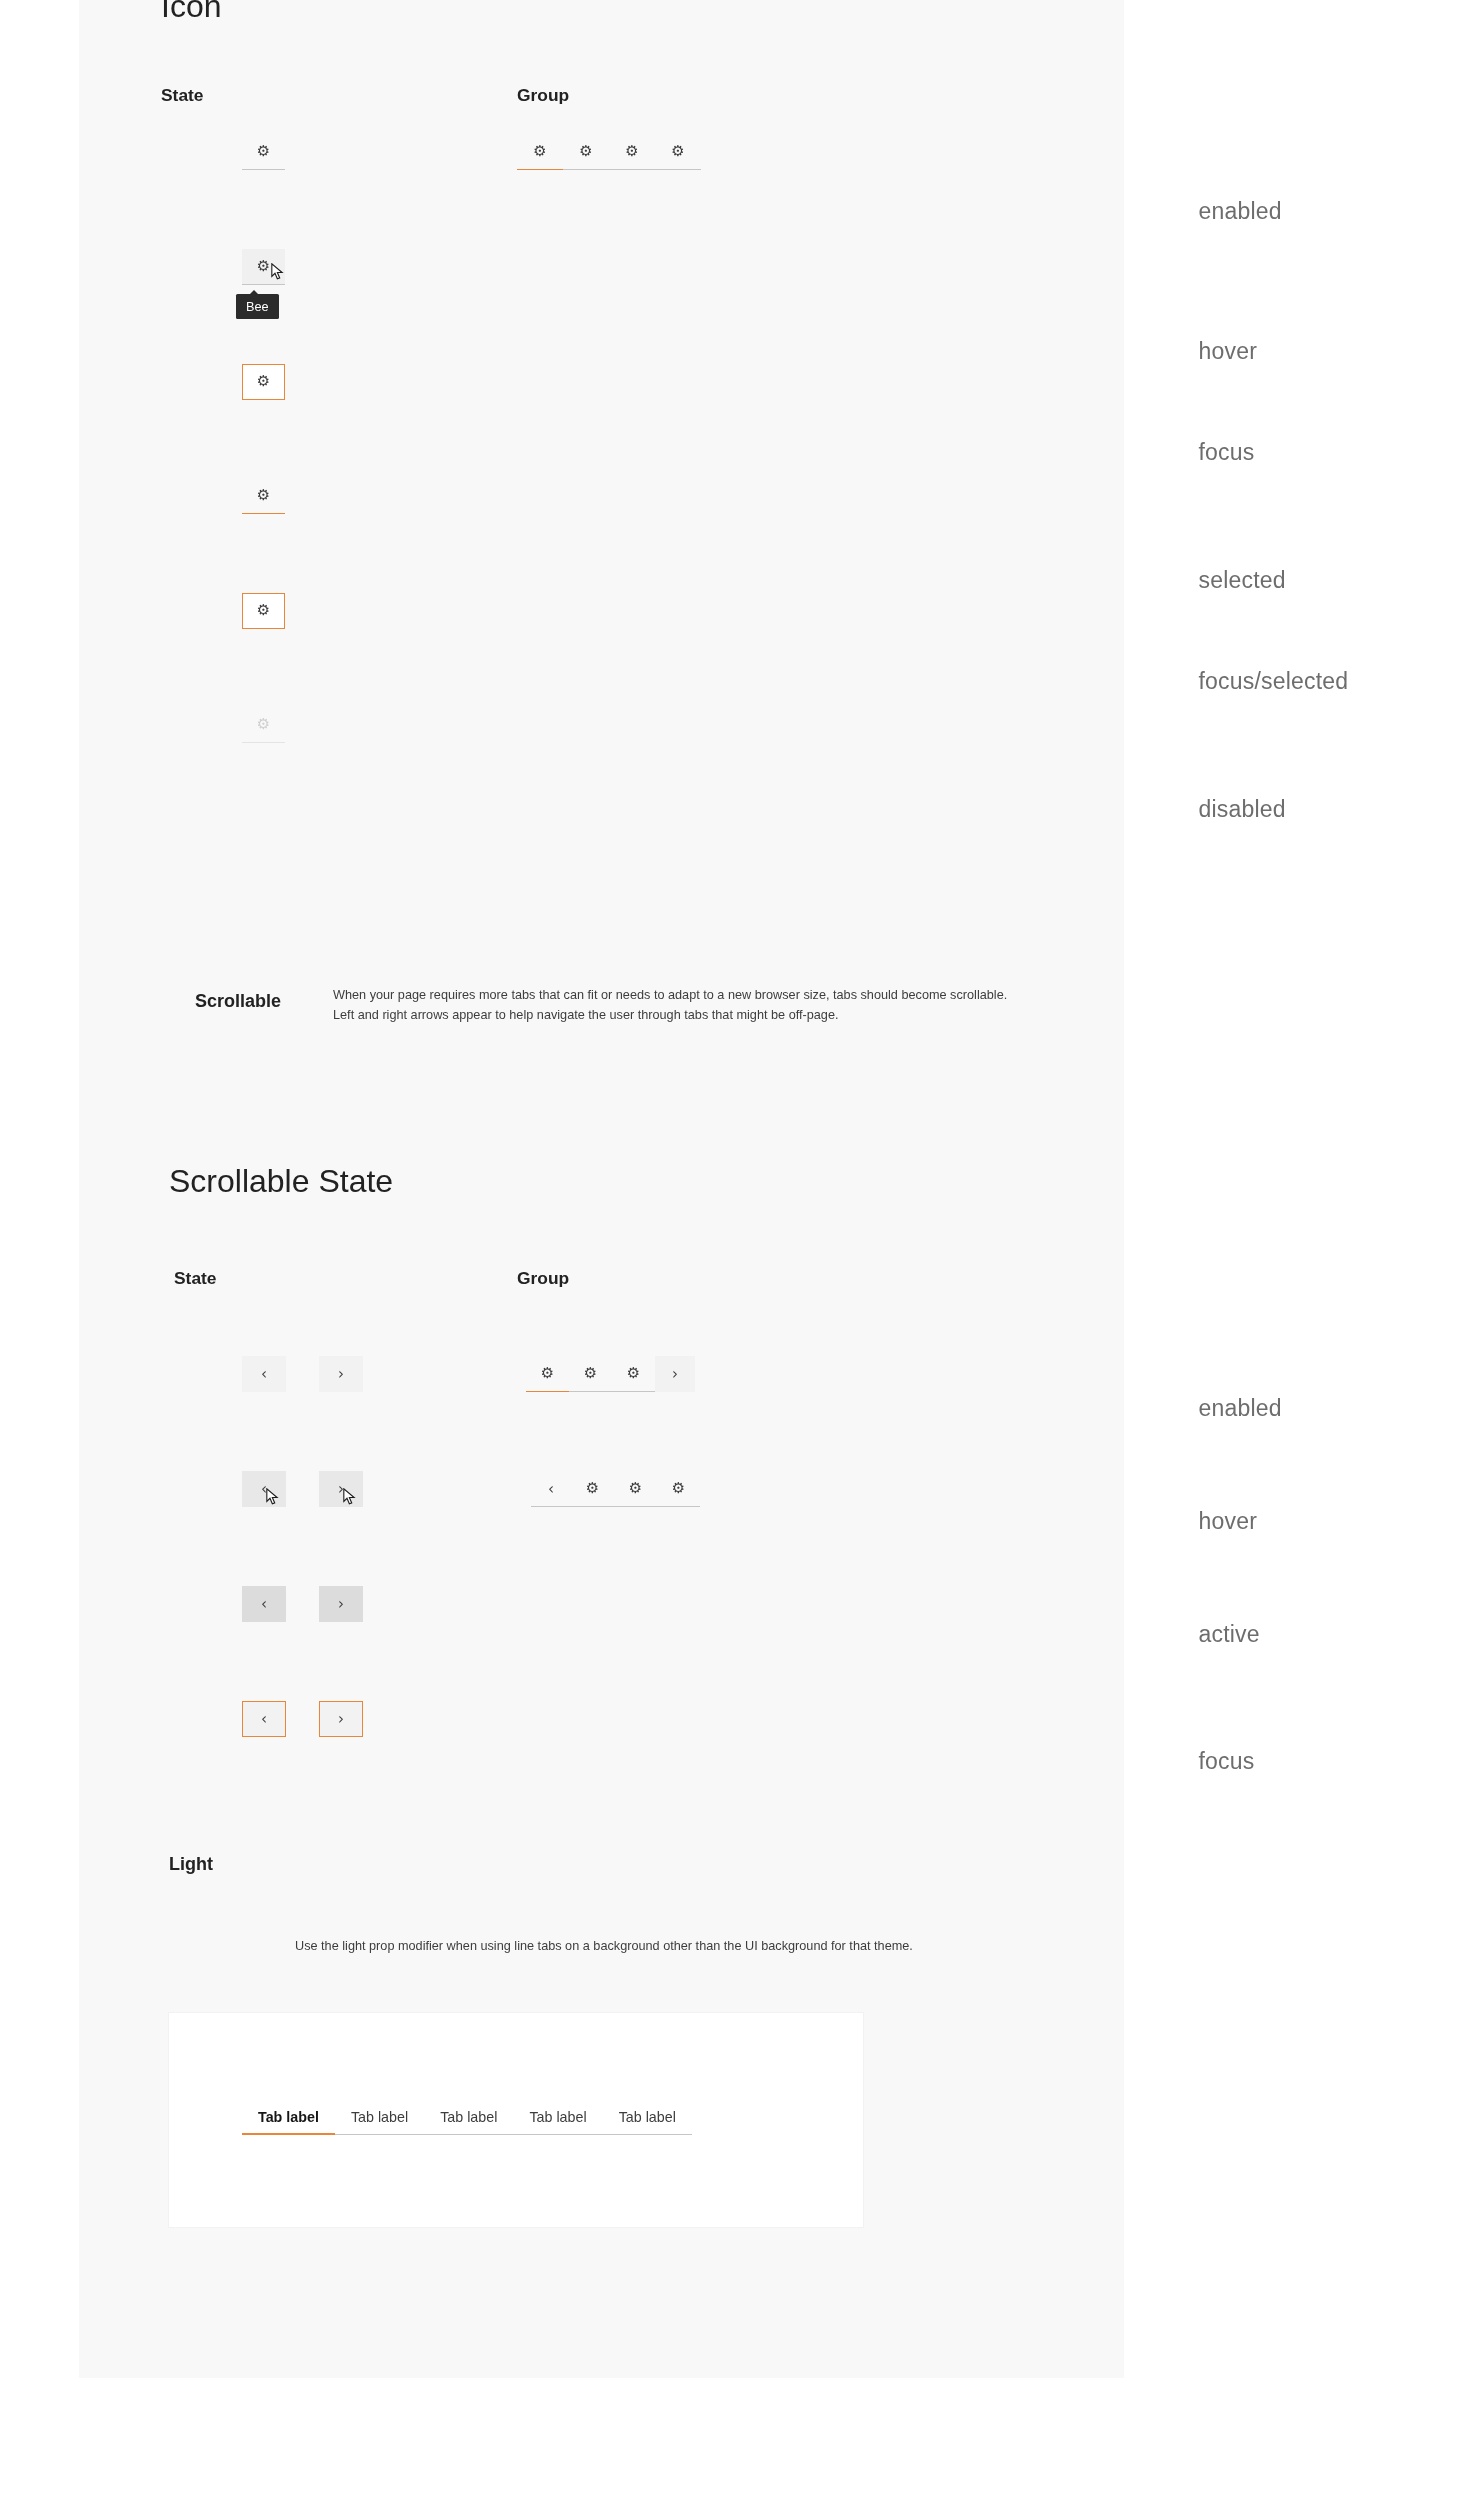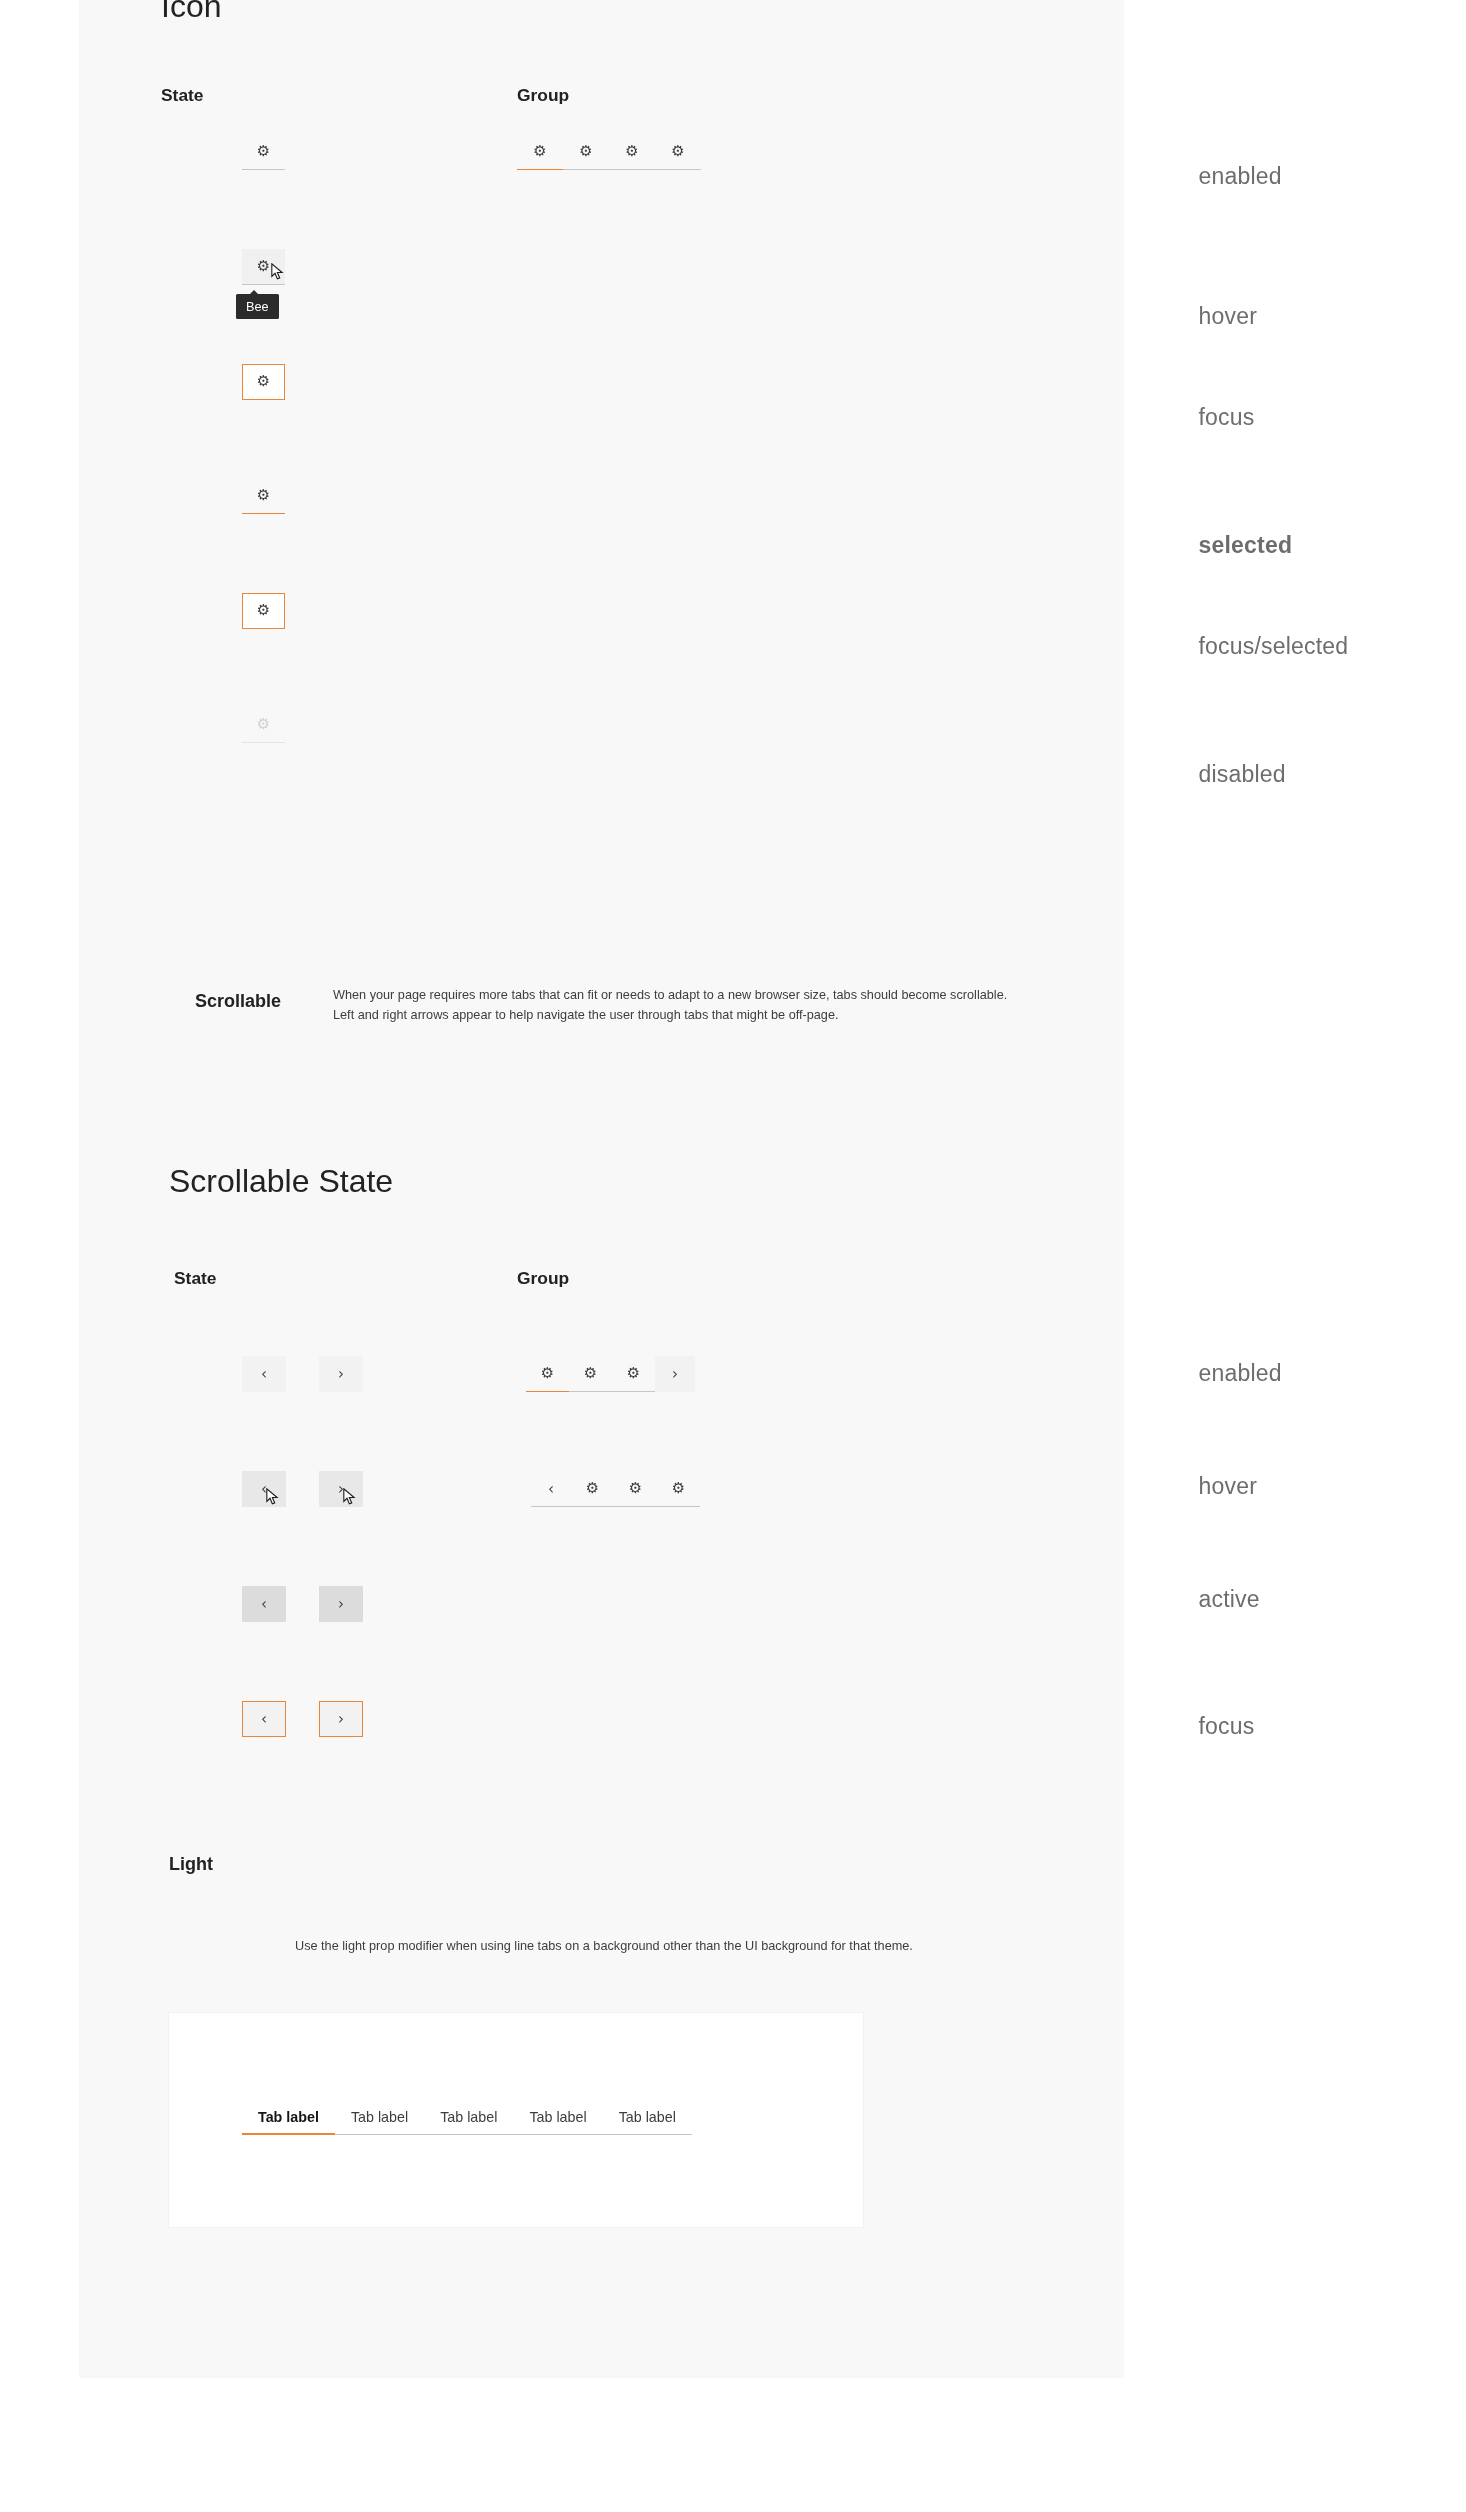--- a/index.html
+++ b/index.html
@@ -32,20 +32,21 @@
     top: 0;
     width: 277px;
     height: 2512px;
   }
   .state-label {
     position: absolute;
     color: #6d6d6d;
     font-size: 23px;
     letter-spacing: 0.2px;
     white-space: nowrap;
+    margin-top: 35px;
   }
 
   
   .h1 {
     font-size: 32px;
     color: #222222;
     font-weight: 400;
   }
   .colhead {
     font-size: 17.4px;
@@ -309,21 +310,21 @@
         <div class="lighttab">Tab label</div>
       </div>
     </div>
 
   </div>
 
   <div class="state-labels">
     <div class="state-label" style="top:163px;left:9.5px;">enabled</div>
     <div class="state-label" style="top:303px;left:9.5px;">hover</div>
     <div class="state-label" style="top:404px;left:9.5px;">focus</div>
-    <div class="state-label" style="top:532px;left:9.5px;font-weight:bold;">selected</div>
+    <div class="state-label" style="top:532px;left:9.5px;">selected</div>
     <div class="state-label" style="top:633px;left:9.5px;">focus/selected</div>
     <div class="state-label" style="top:761px;left:9.5px;">disabled</div>
 
     <div class="state-label" style="top:1360px;left:9.5px;">enabled</div>
     <div class="state-label" style="top:1473px;left:9.5px;">hover</div>
     <div class="state-label" style="top:1586px;left:9.5px;">active</div>
     <div class="state-label" style="top:1713px;left:9.5px;">focus</div>
   </div>
 
 </div>

